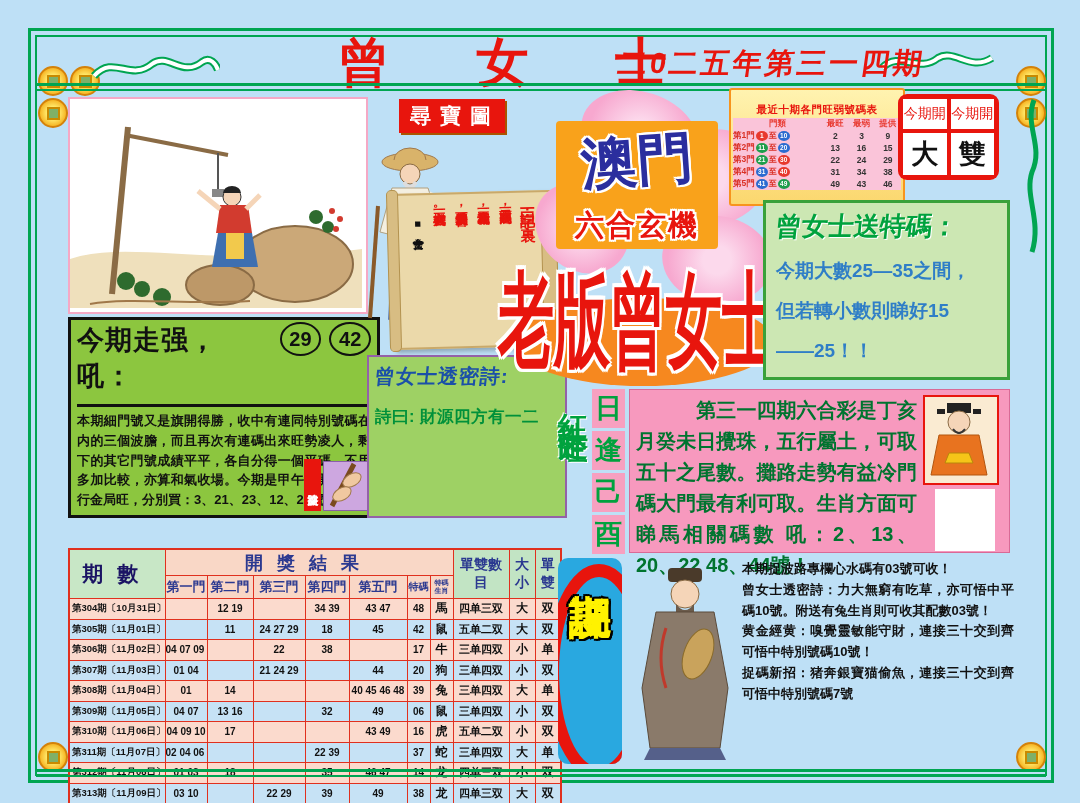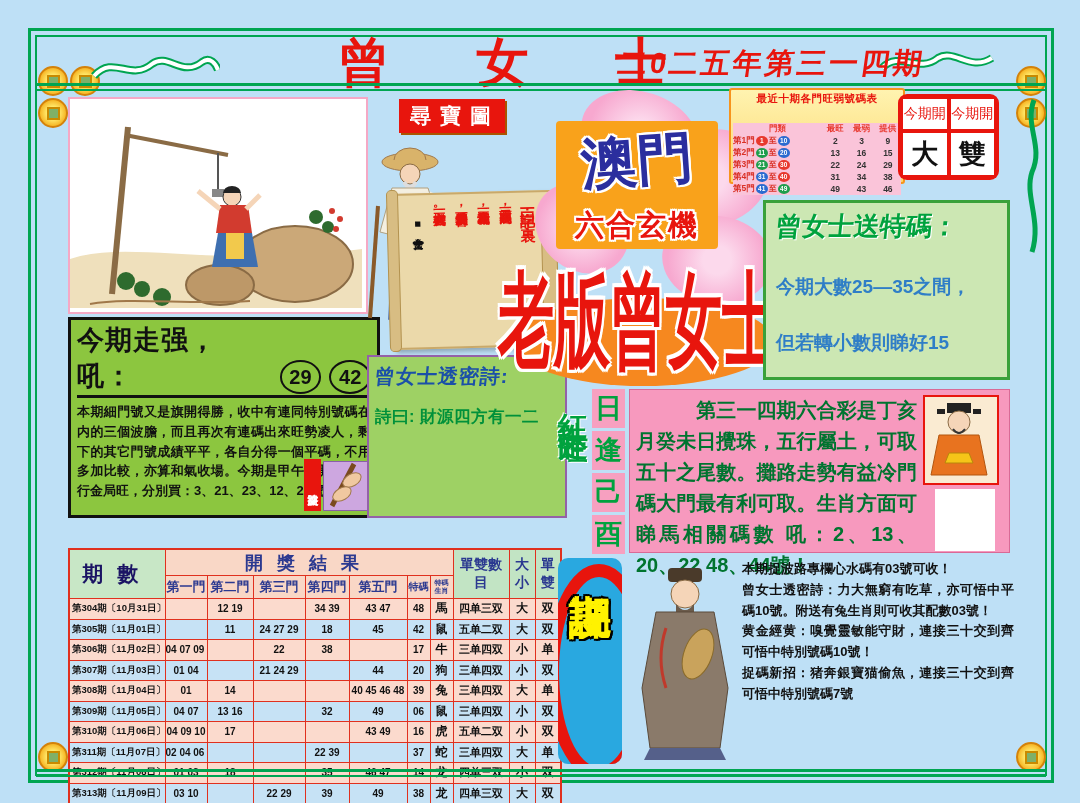--- a/index.html
+++ b/index.html
@@ -15,21 +15,21 @@
   .coin i{display:block;width:9px;height:9px;background:#7FB069;border:2px solid #C98A00;}
   
   .page-title{left:338px;top:28px;font-size:52px;font-weight:bold;color:#E8150D;letter-spacing:36px;white-space:nowrap;}
   .issue{left:618px;top:44px;font-size:29px;font-weight:bold;color:#E8150D;transform:skewX(-8deg);letter-spacing:3px;white-space:nowrap;}
   .header-rule{left:36px;right:34px;top:83px;}
   .bottom-rule{left:36px;right:34px;top:769px;}
   
   .painting{left:68px;top:97px;width:296px;height:213px;background:#fff;border:2px solid #F5A8C5;}
   
   .strong{left:68px;top:317px;width:294px;height:193px;background:#8CC63F;border:3px solid #111;padding:2px 6px 0 6px;}
-  .strong-title{display:flex;align-items:flex-end;border-bottom:3px solid #111;padding-bottom:1px;}
+  .strong-title{display:flex;align-items:flex-start;border-bottom:3px solid #111;padding-bottom:10px;}
   .strong-title .t{font-size:27px;font-weight:900;color:#111;letter-spacing:1px;}
   .ball-big{display:inline-block;width:38px;height:30px;border:2.5px solid #111;border-radius:50%;
             text-align:center;line-height:30px;font-size:20px;font-weight:900;color:#111;margin-left:8px;}
   .strong-body{margin-top:4px;font-size:13px;font-weight:bold;color:#111;line-height:1.52;text-align:justify;}
   .tag-wrap{right:4px;bottom:4px;display:flex;align-items:flex-end;}
   .tag-strip{width:17px;height:52px;background:#E8150D;color:#fff;font-size:11px;font-weight:bold;
              writing-mode:vertical-rl;text-orientation:upright;text-align:center;line-height:17px;}
   .hand-box{width:48px;height:48px;background:#CDA7E0;border:1px solid #8A5FA8;margin-left:2px;}
   
   .results{left:68px;top:517px;width:492px;border-collapse:collapse;table-layout:fixed;background:#FBDACD;margin-top:31px;}
@@ -68,39 +68,39 @@
   
   .petal{border-radius:50%;background:radial-gradient(circle,#FCD9EC 20%,#F7A8CF 70%);}
   .logo-square{left:556px;top:121px;width:162px;height:128px;background:#F9A21B;border-radius:4px;}
   .outline-w{text-shadow:-2px 0 #fff,2px 0 #fff,0 -2px #fff,0 2px #fff,-2px -2px #fff,2px 2px #fff,2px -2px #fff,-2px 2px #fff;}
   .logo-region{left:556px;top:124px;width:162px;text-align:center;font-size:56px;font-weight:900;color:#2B2E9E;transform:rotate(-4deg);}
   .logo-sub{left:556px;top:206px;width:162px;text-align:center;font-size:29px;font-weight:900;color:#E8150D;letter-spacing:2px;}
   .logo-ellipse{left:512px;top:298px;width:262px;height:88px;background:#F6881F;border-radius:50%;}
   .logo-brand{left:498px;top:252px;width:290px;font-size:56px;font-weight:900;color:#E8150D;white-space:nowrap;
               transform:scaleY(1.85);transform-origin:top left;letter-spacing:0px;}
   
-  .hot{left:729px;top:88px;width:168px;height:88px;background:linear-gradient(#FFF3B0,#FBD76E);border:2.5px solid #F7941D;border-radius:3px;padding:2px 2px;}
+  .hot{left:729px;top:88px;width:168px;height:88px;background:linear-gradient(#FFF3B0,#FBD76E);border:2.5px solid #F7941D;border-radius:3px;padding:13px 2px;}
   .hot-title{color:#E8150D;font-size:10.5px;font-weight:900;text-align:center;letter-spacing:.5px;white-space:nowrap;}
-  .hot table{width:100%;border-collapse:collapse;background:#FAC4D9;margin-top:17px;}
+  .hot table{width:100%;border-collapse:collapse;background:#FAC4D9;margin-top:1px;}
   .hot th{color:#E8392F;font-size:8.5px;font-weight:900;padding:0;}
   .hot td{font-size:8.5px;font-weight:bold;color:#333;text-align:center;padding:0;height:12px;white-space:nowrap;}
   .hot td:first-child{color:#D93025;text-align:left;}
   .door-label{color:#D93025;font-weight:900;}
   .ball{display:inline-block;min-width:10px;height:10px;border-radius:50%;color:#fff;font-size:6.5px;line-height:10px;
         text-align:center;vertical-align:middle;padding:0 1px;margin:0 1px;}
   .zhi{color:#D93025;font-size:8px;}
   
   .open-box{left:898px;top:94px;width:101px;height:86px;background:#E8150D;border-radius:9px;padding:5px;
             display:grid;grid-template-columns:1fr 1fr;grid-template-rows:30px 1fr;gap:4px;box-sizing:border-box;}
   .open-box .lab{background:#fff;color:#E8150D;font-size:14px;font-weight:400;display:flex;align-items:center;justify-content:center;white-space:nowrap;}
   .open-box .val{background:#fff;color:#111;font-size:27px;font-weight:900;display:flex;align-items:center;justify-content:center;}
   
   .special{left:763px;top:200px;width:247px;height:180px;background:#CCE7B3;border:3px solid #39A13A;padding:6px 10px;box-sizing:border-box;}
   .special-title{color:#00A23E;font-size:26px;font-weight:900;transform:skewX(-6deg);white-space:nowrap;text-shadow:1px 1px 0 #fff;}
-  .special-line{color:#2F7EC7;font-size:19px;font-weight:900;margin-top:30px;white-space:nowrap;}
+  .special-line{color:#2F7EC7;font-size:19px;font-weight:900;margin-top:14px;white-space:nowrap;}
   
   .vert{writing-mode:vertical-rl;text-orientation:upright;}
   .redbead-label1{left:556px;top:389px;height:168px;font-size:30px;font-weight:900;color:#00A23E;line-height:34px;letter-spacing:8px;text-shadow:1px 1px 0 #fff,-1px -1px 0 #fff;}
   .redbead-label2{left:592px;top:389px;width:33px;}
   .redbead-label2 .tile{width:33px;height:39px;background:#F7A0C0;margin-bottom:3px;color:#00A23E;
                         font-size:27px;font-weight:900;text-align:center;line-height:39px;}
   .redbead-box{left:629px;top:389px;width:381px;height:164px;background:#F799BE;border:1px solid #D96A96;padding:5px 6px;box-sizing:border-box;}
   .redbead-body{color:#00742F;font-size:20px;font-weight:900;line-height:1.55;text-align:justify;}
   .redbead-side{float:right;width:80px;margin-left:6px;}
   .deity1{width:72px;height:86px;border:2.5px solid #E8150D;background:#FAEBD2;}

